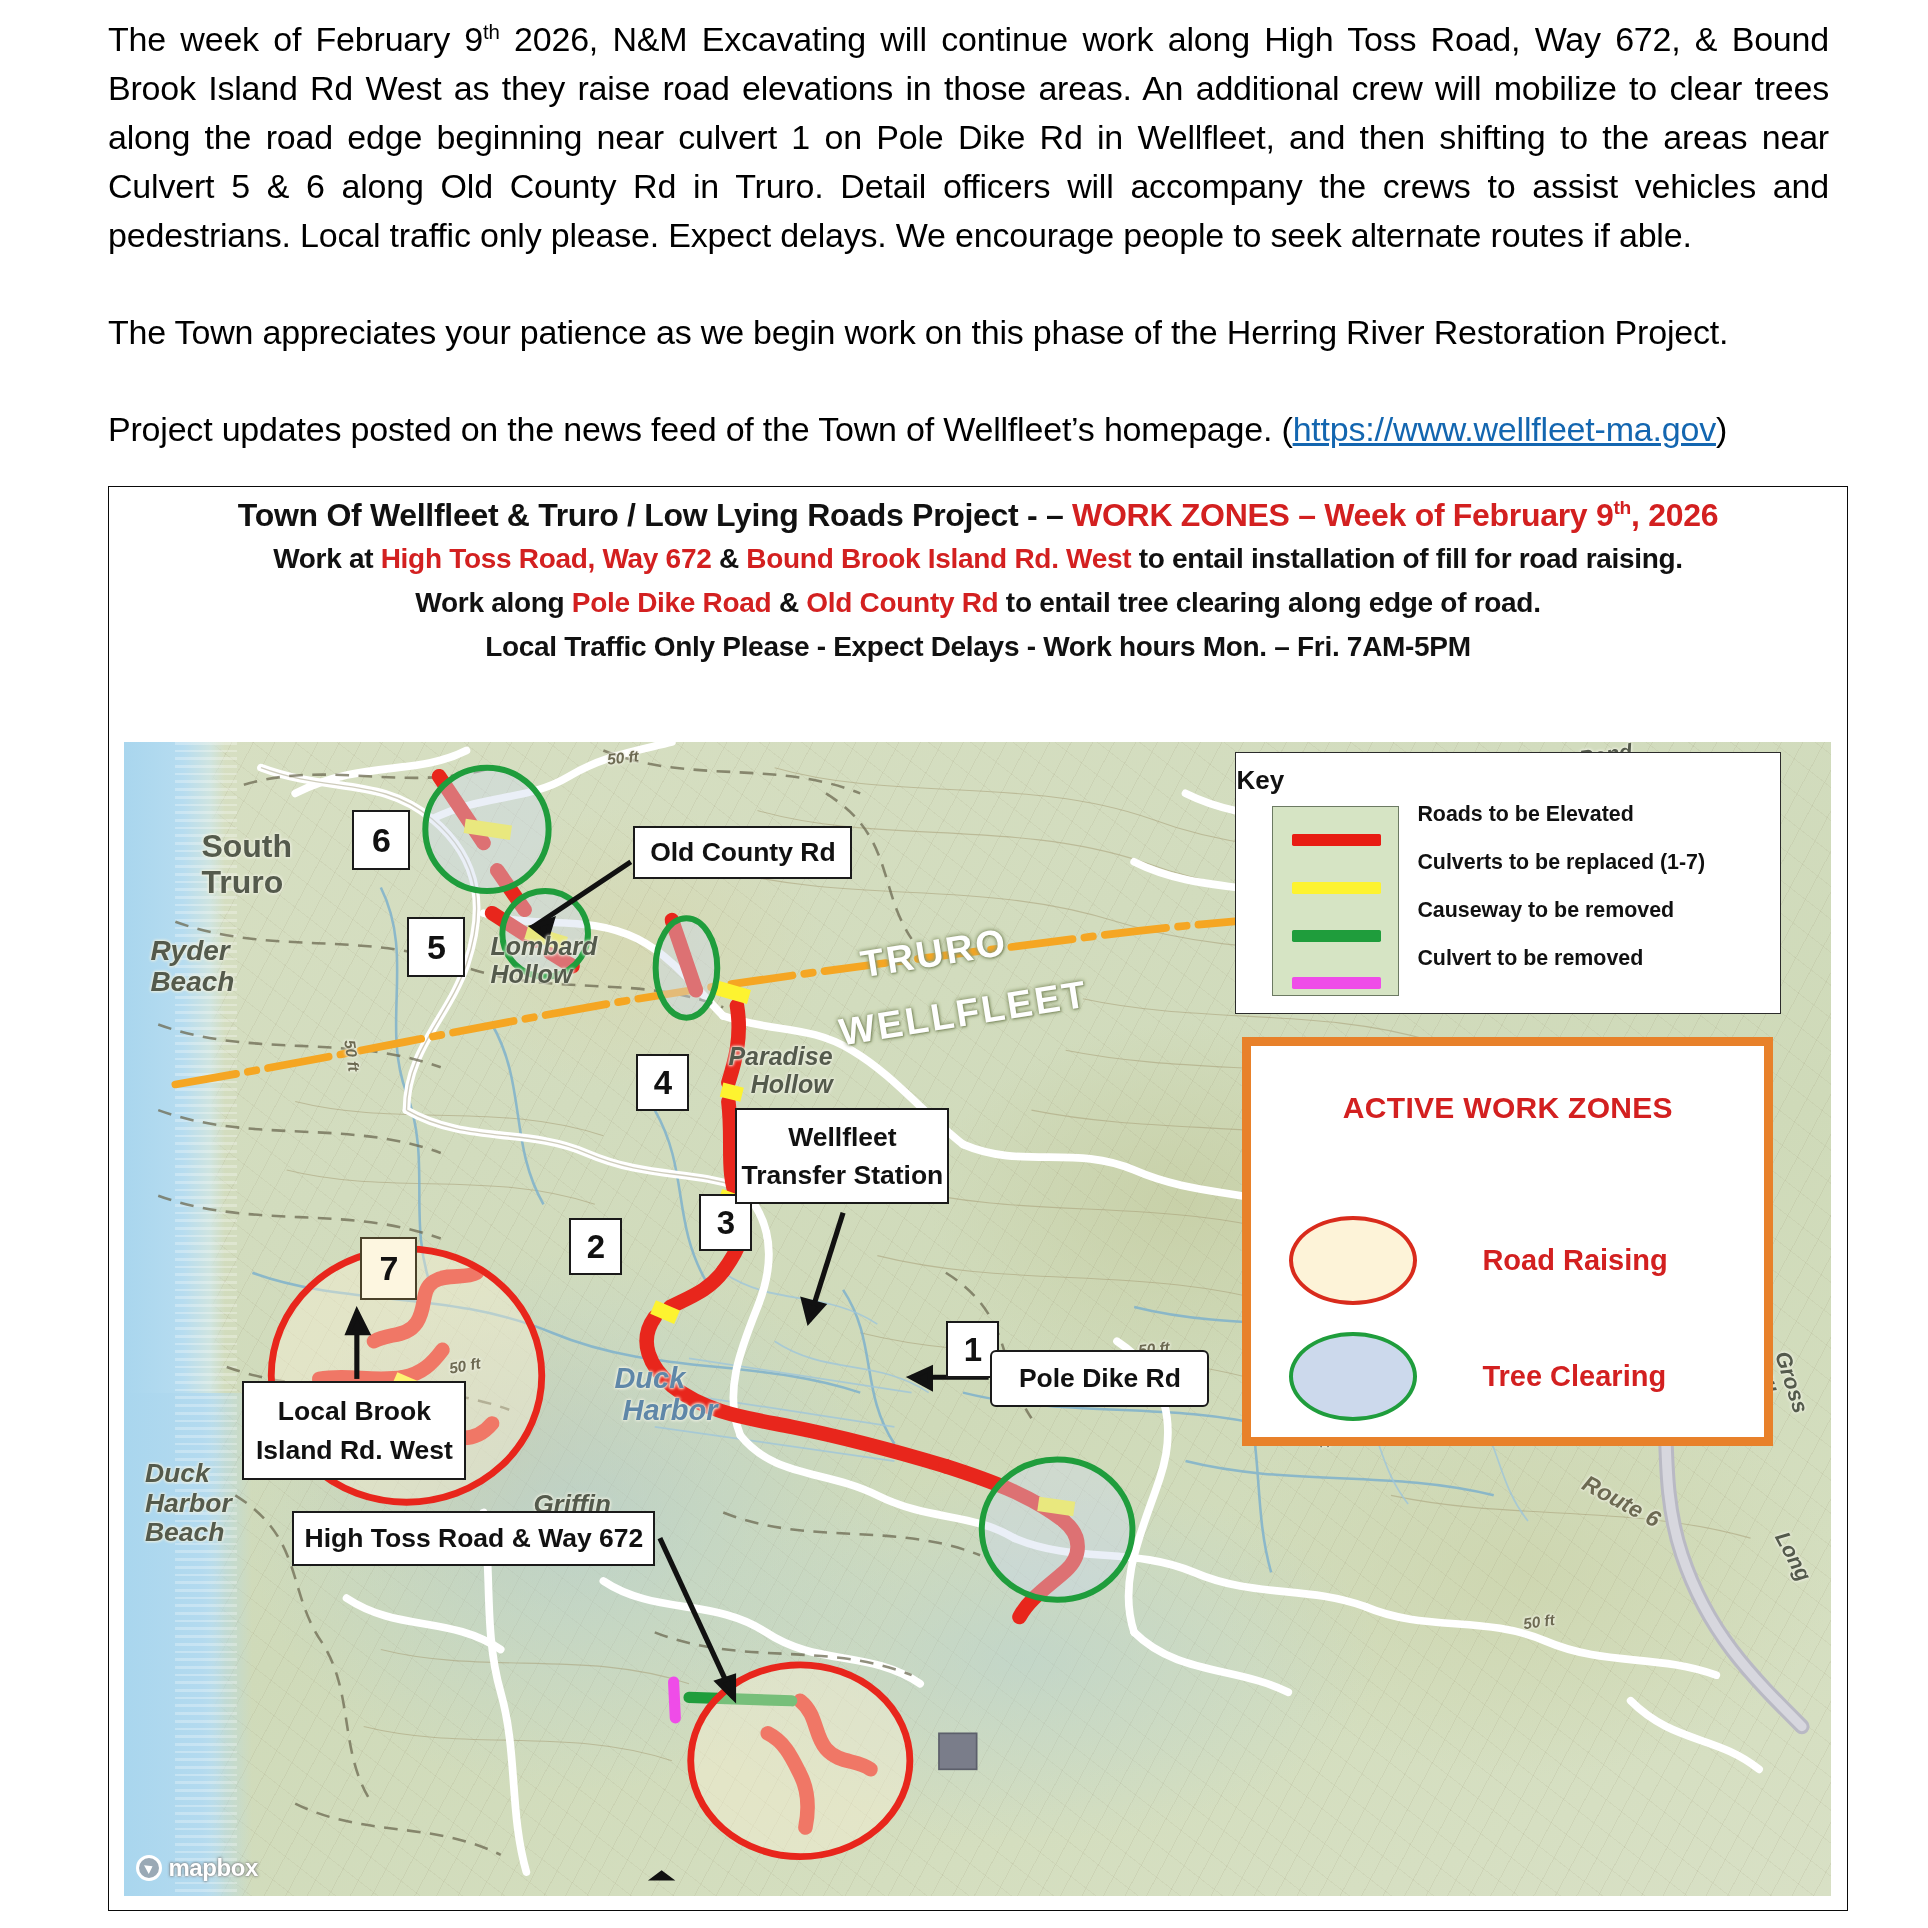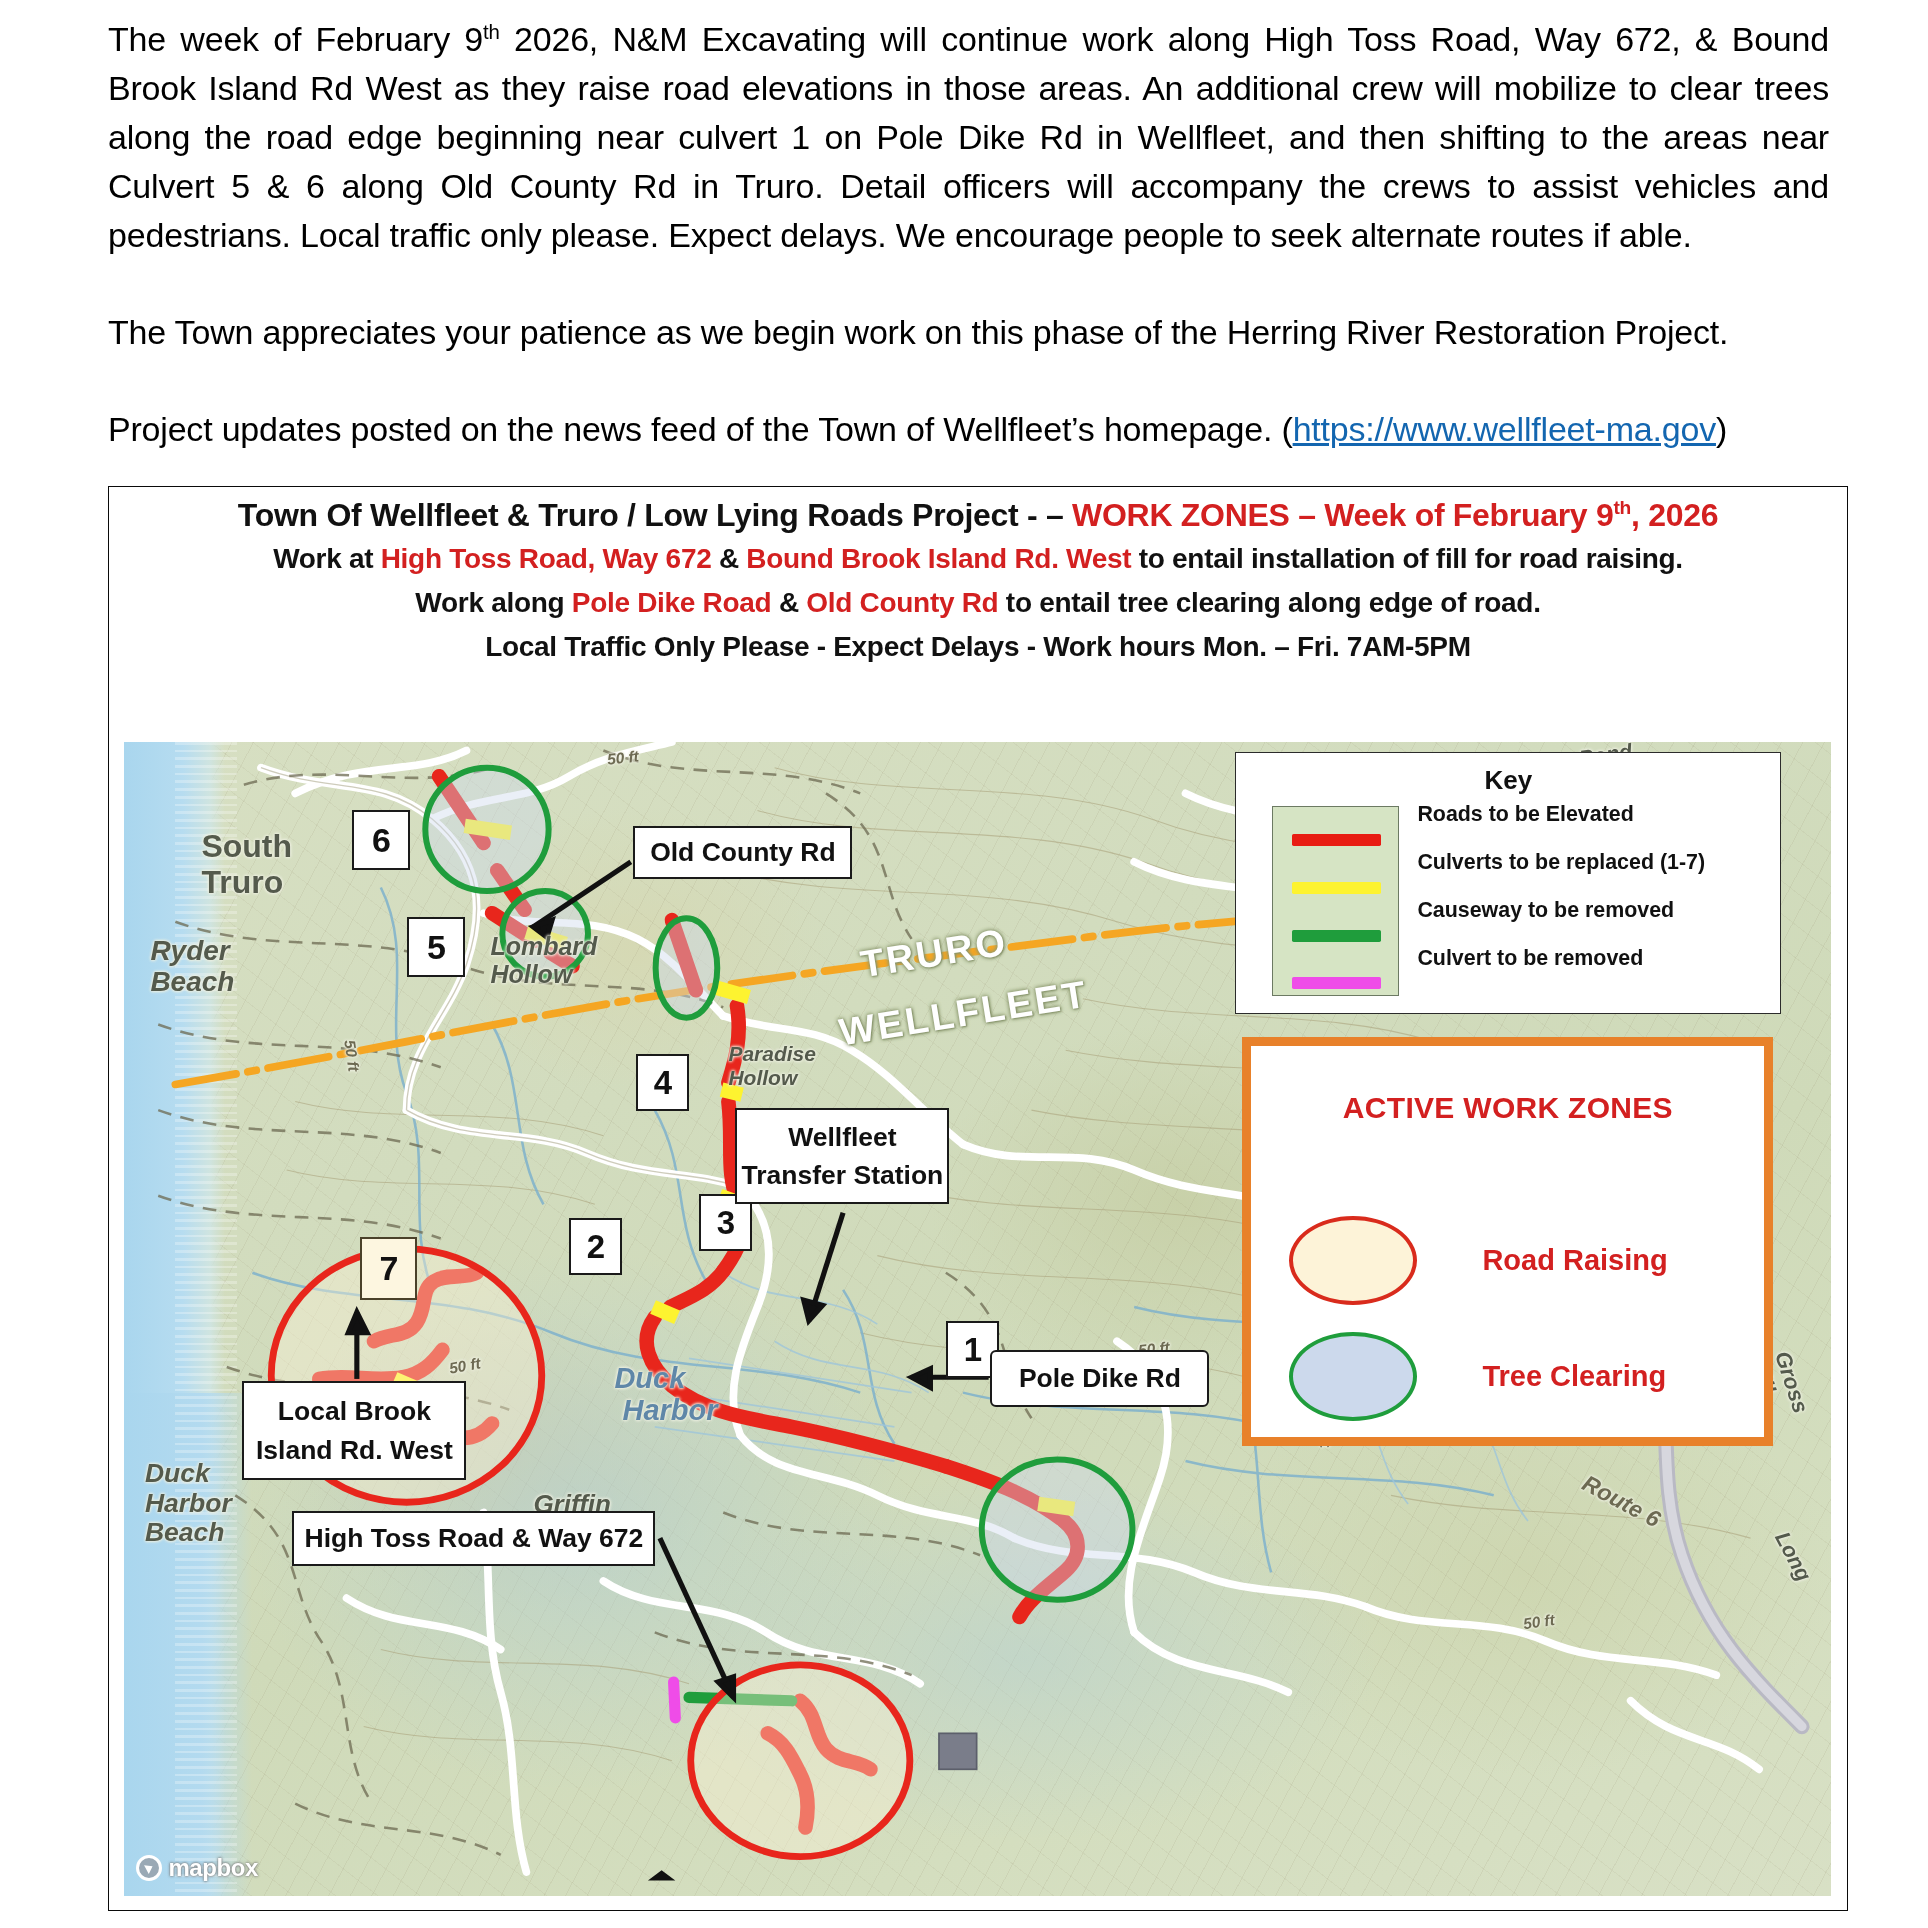--- a/index.html
+++ b/index.html
@@ -137,21 +137,21 @@
     box-sizing:border-box;
     line-height:1.45;
   }
 
   
   .keybox{
     position:absolute;left:1111px;top:10.3px;width:546px;height:262px;
     background:#fff;border:1.7px solid #2b2b2b;box-sizing:border-box;
   }
   .key-title{
-    text-align:center;font-weight:bold;font-size:26px;margin-top:12px;color:#111;
+    text-align:left;font-weight:bold;font-size:26px;margin-top:12px;color:#111;
   }
   .key-swatchcol{
     position:absolute;left:36px;top:53px;width:127px;height:190px;
     background:#d6e4c4;border:1.7px solid #6c7a63;box-sizing:border-box;
   }
   .swatch{position:absolute;left:19px;width:89px;height:12px;border-radius:1.7px;}
   .key-rows{position:absolute;left:181px;top:37px;width:351px;}
   .key-row{
     height:48px;display:flex;align-items:center;
     font-weight:bold;font-size:21.4px;color:#111;white-space:nowrap;
@@ -400,21 +400,21 @@
           <line x1="626" y1="930" x2="712" y2="1116"></line>
           <polygon points="712,1116 694,1098 712,1092"></polygon>
         </g>
 
         <polygon points="612,1330 644,1330 628,1318" fill="#111"></polygon>
       </svg>
 
       <div class="plabel" style="left:77px;top:87px;font-size:32px;">South<br>Truro</div>
       <div class="plabel italic" style="left:26px;top:193px;font-size:28px;">Ryder<br>Beach</div>
       <div class="plabel italic" style="left:366px;top:190px;font-size:25px;">Lombard<br>Hollow</div>
-      <div class="plabel italic" style="left:604px;top:300px;font-size:21px;">Paradise<br>Hollow</div>
+      <div class="plabel italic" style="left:604px;top:300px;font-size:25px;text-align:right;">Paradise<br>Hollow</div>
       <div class="plabel town" style="left:736px;top:190px;font-size:38px;transform:rotate(-9deg);">TRURO</div>
       <div class="plabel town" style="left:714px;top:250px;font-size:38px;transform:rotate(-9deg);">WELLFLEET</div>
       <div class="plabel water" style="left:490px;top:620px;font-size:29px;">Duck<br>&nbsp;Harbor</div>
       <div class="plabel italic" style="left:20.5px;top:717px;font-size:26.5px;">Duck<br>Harbor<br>Beach</div>
       <div class="plabel italic" style="left:409px;top:748px;font-size:26px;">Griffin</div>
       <div class="plabel italic" style="left:1613px;top:634px;font-size:22px;transform:rotate(72deg);">Gross Hill</div>
       <div class="plabel italic" style="left:1455px;top:747px;font-size:23px;transform:rotate(28deg);color:#6d6a52;">Route 6</div>
       <div class="plabel italic" style="left:1642px;top:803px;font-size:21.4px;transform:rotate(62deg);">Long</div>
       <div class="plabel italic" style="left:1455px;top:1.7px;font-size:21.4px;transform:rotate(-8deg);">Pond</div>
       <div class="plabel tiny" style="left:212px;top:305px;transform:rotate(82deg);">50 ft</div>

